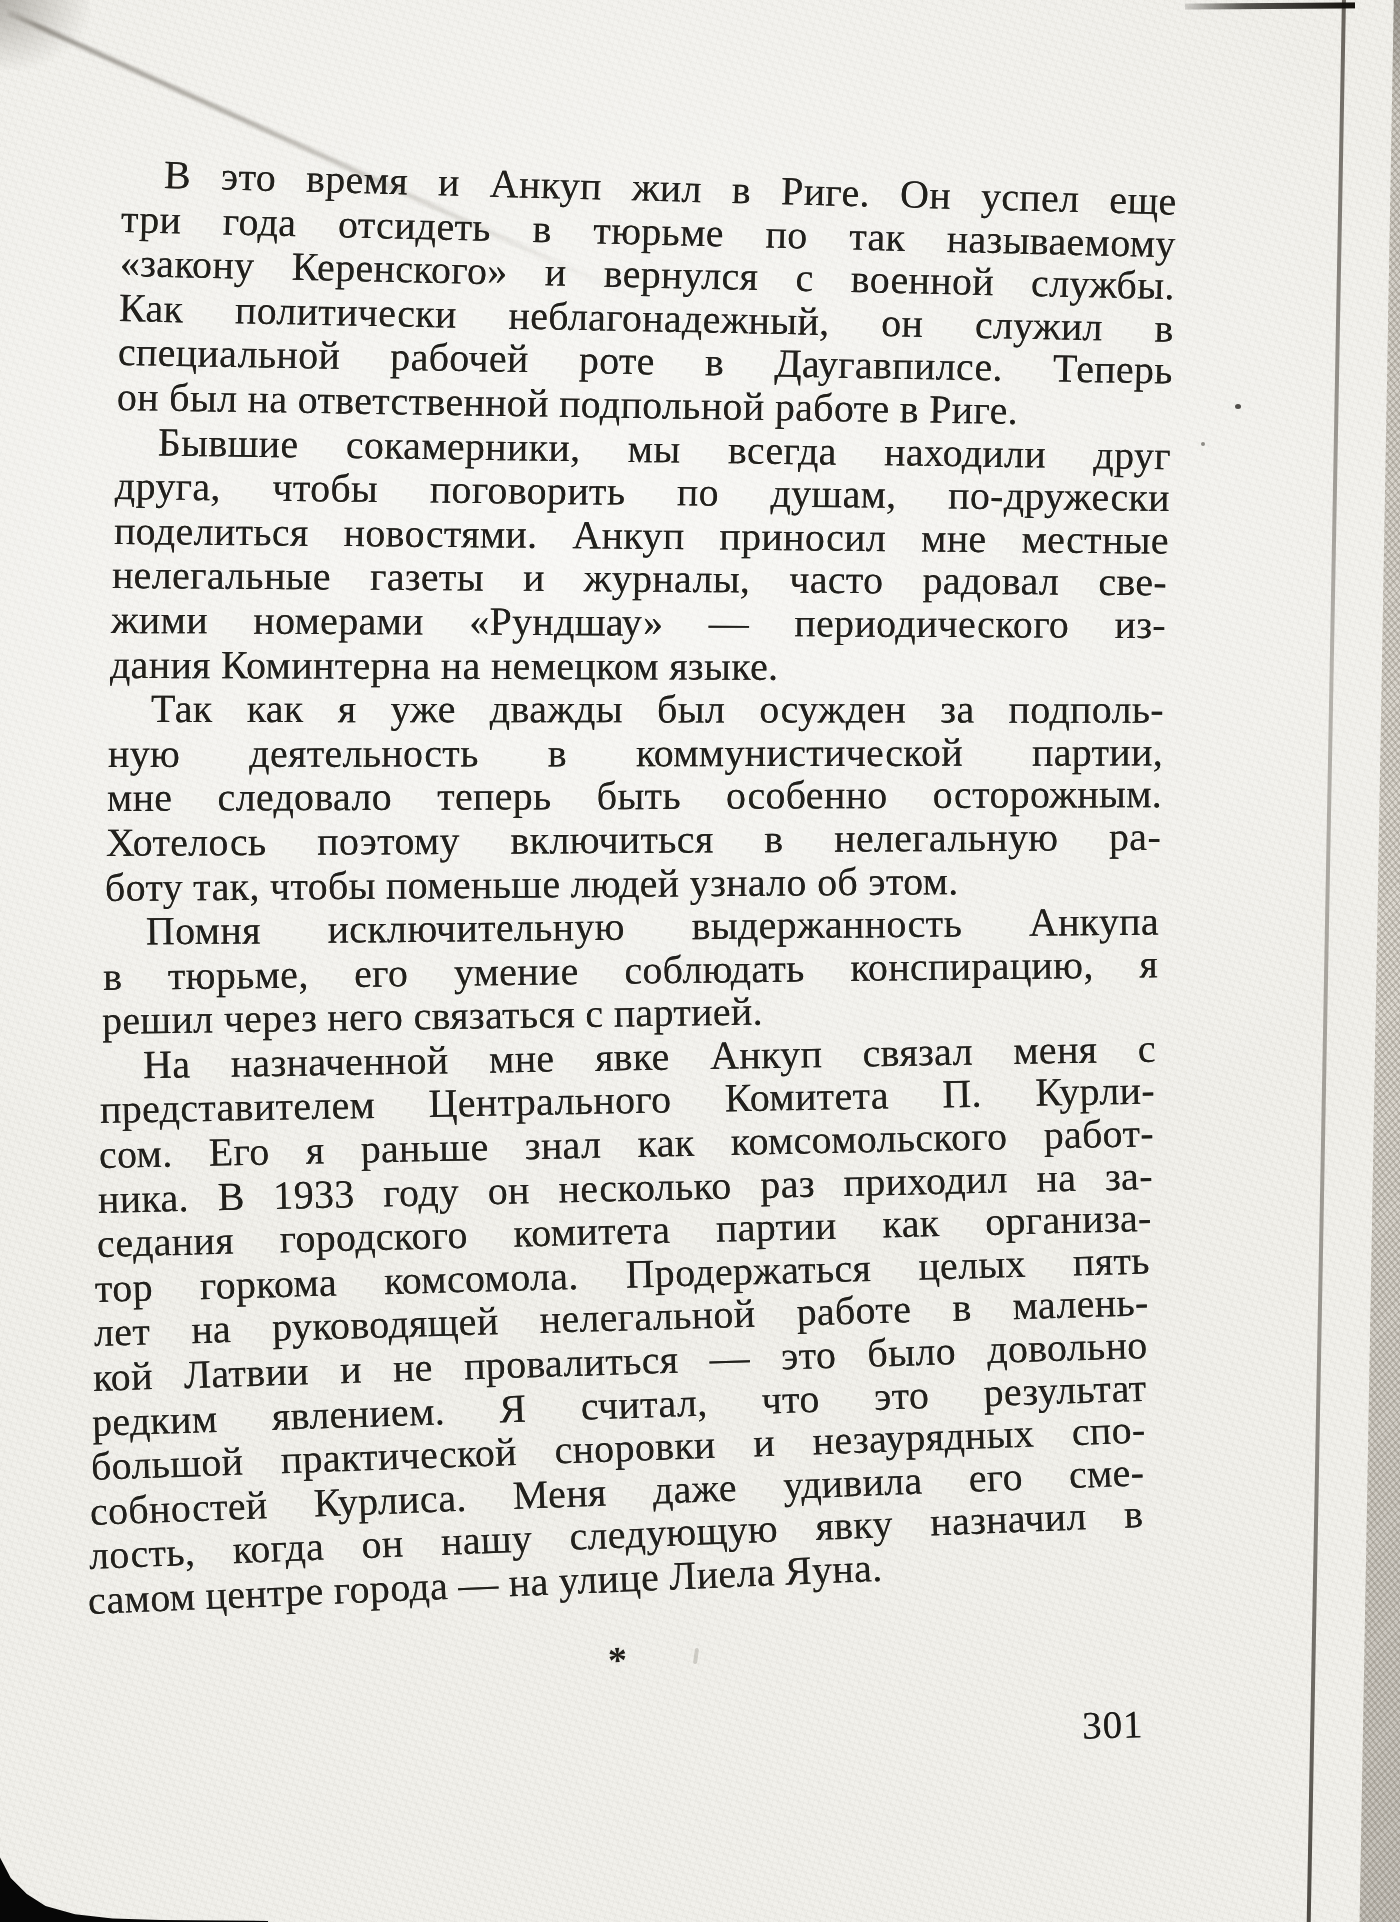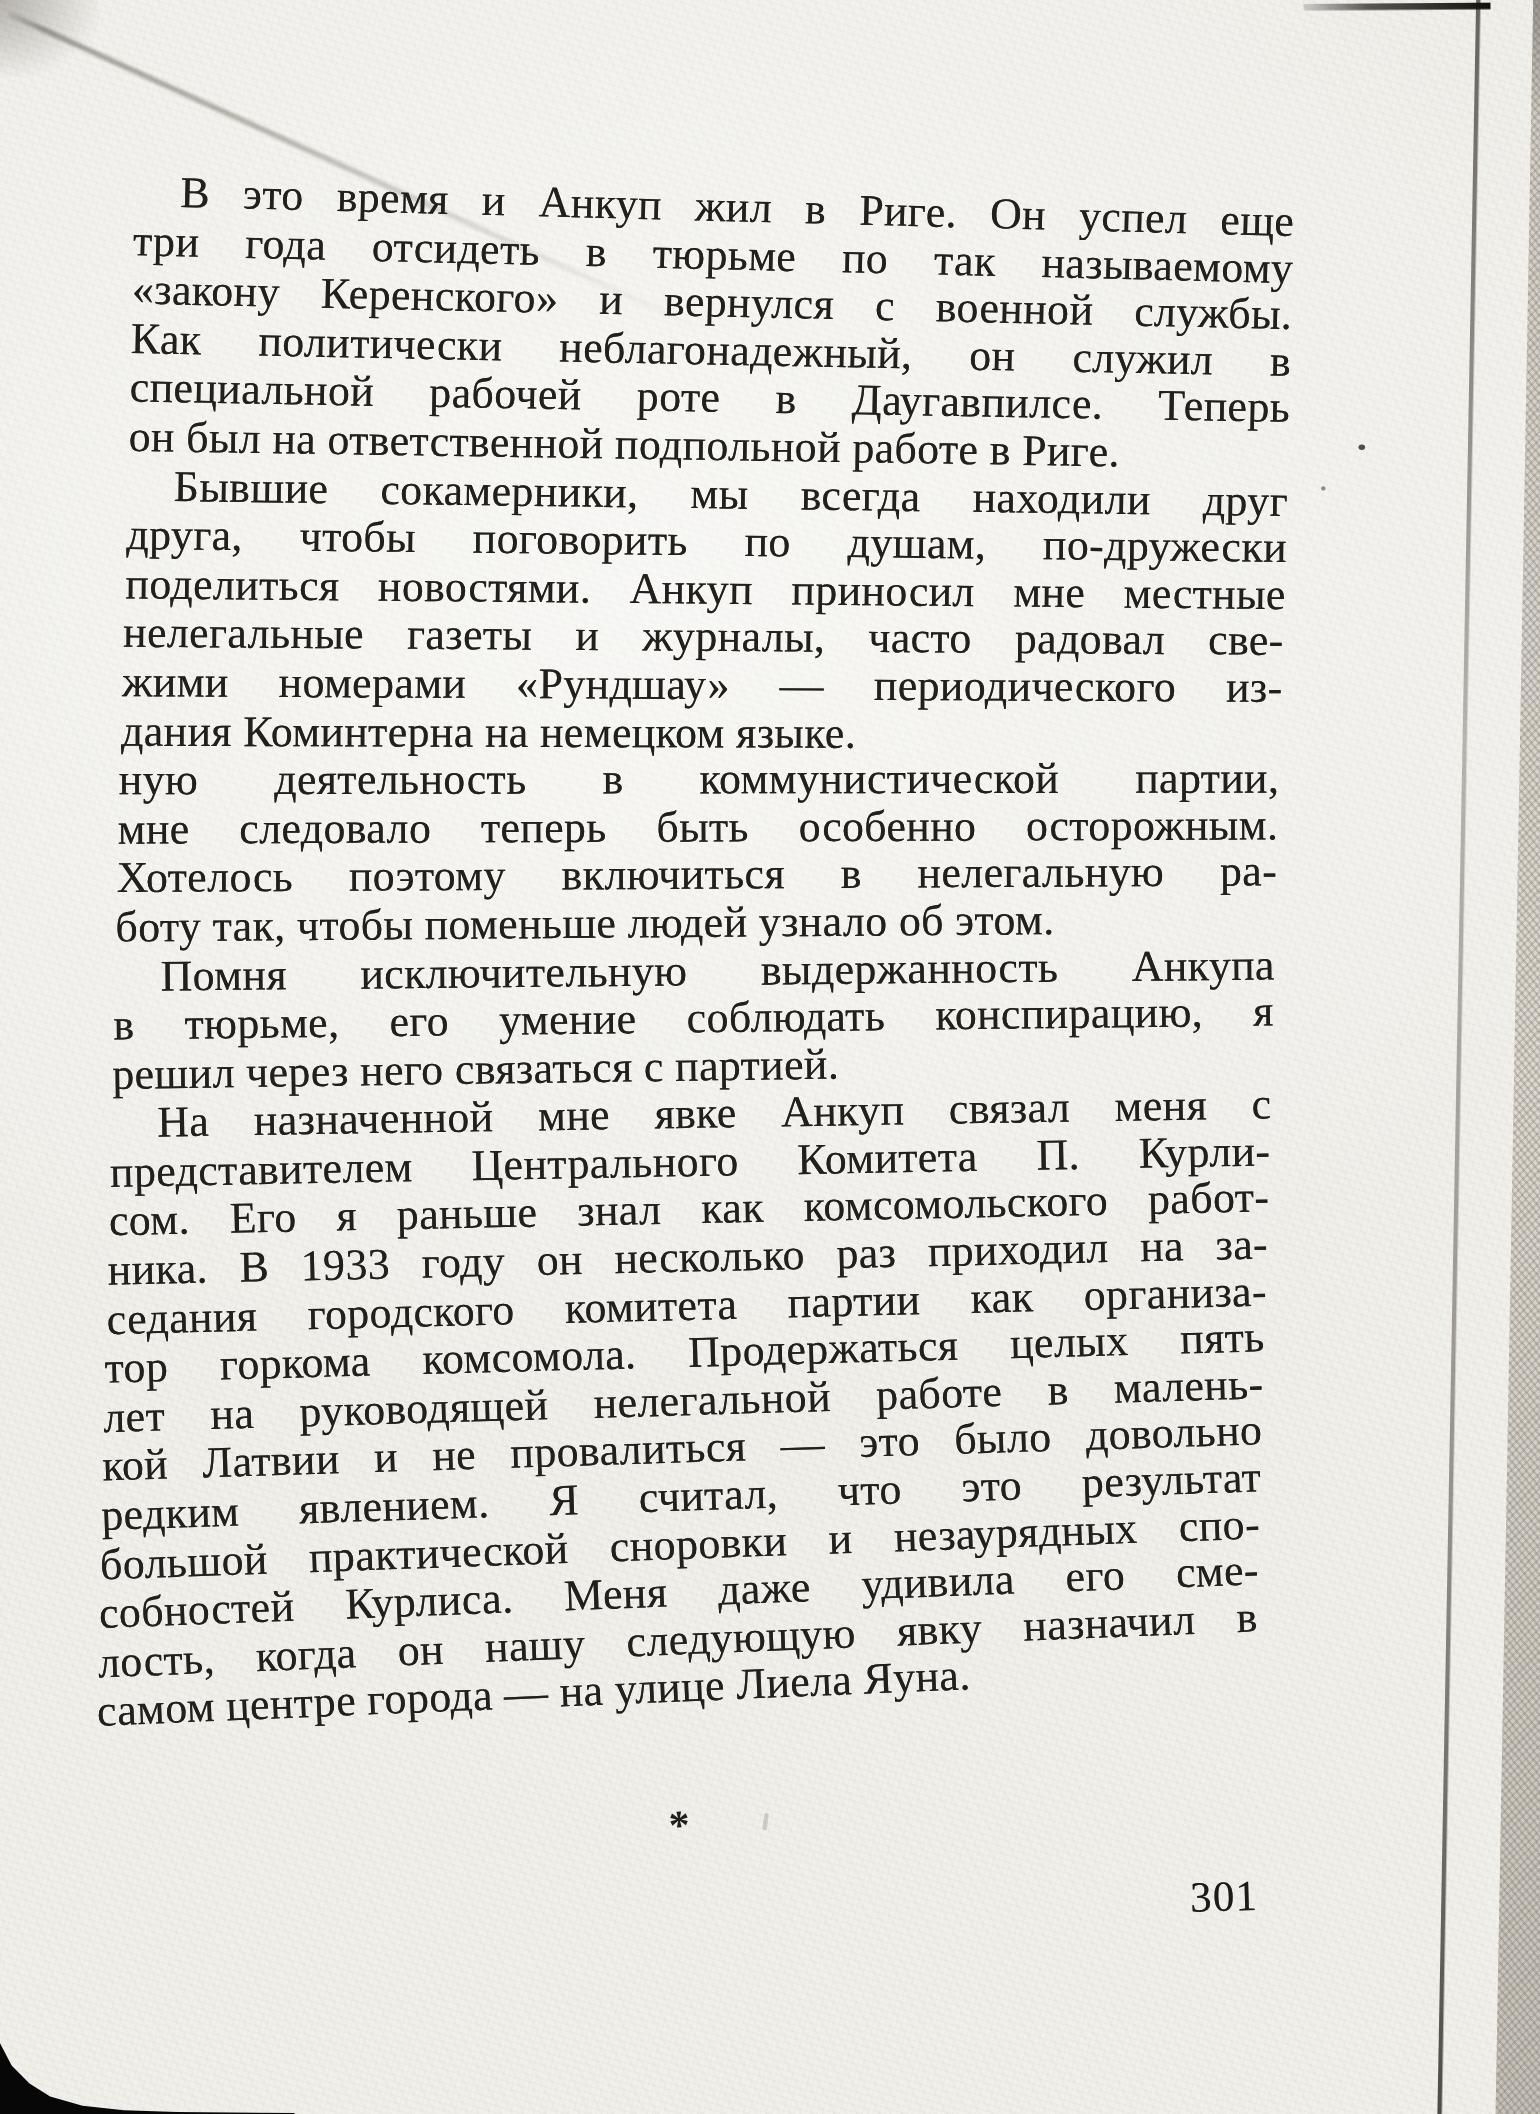--- a/index.html
+++ b/index.html
@@ -146,20 +146,21 @@
       <div class="line" style="margin-left: 119.9px; transform: rotate(1.26deg);">«закону Керенского» и вернулся с военной службы.</div>
       <div class="line" style="margin-left: 118.8px; transform: rotate(1.13deg);">Как политически неблагонадежный, он служил в</div>
       <div class="line" style="margin-left: 117.8px; transform: rotate(1.01deg);">специальной рабочей роте в Даугавпилсе. Теперь</div>
       <div class="line last" style="margin-left: 116.7px; transform: rotate(0.89deg);">он был на ответственной подпольной работе в Риге.</div>
       <div class="line first" style="margin-left: 115.6px; transform: rotate(0.77deg);">Бывшие сокамерники, мы всегда находили друг</div>
       <div class="line" style="margin-left: 114.6px; transform: rotate(0.65deg);">друга, чтобы поговорить по душам, по-дружески</div>
       <div class="line" style="margin-left: 113.5px; transform: rotate(0.53deg);">поделиться новостями. Анкуп приносил мне местные</div>
       <div class="line" style="margin-left: 112.4px; transform: rotate(0.4deg);">нелегальные газеты и журналы, часто радовал све-</div>
       <div class="line" style="margin-left: 111.4px; transform: rotate(0.28deg);">жими номерами «Рундшау» — периодического из-</div>
       <div class="line last" style="margin-left: 110.3px; transform: rotate(0.16deg);">дания Коминтерна на немецком языке.</div>
+      <div class="line first" style="margin-left: 109.3px; transform: rotate(0.04deg);">Так как я уже дважды был осужден за подполь-</div>
       <div class="line" style="margin-left: 108.2px; transform: rotate(-0.08deg);">ную деятельность в коммунистической партии,</div>
       <div class="line" style="margin-left: 107.1px; transform: rotate(-0.21deg);">мне следовало теперь быть особенно осторожным.</div>
       <div class="line" style="margin-left: 106.1px; transform: rotate(-0.33deg);">Хотелось поэтому включиться в нелегальную ра-</div>
       <div class="line last" style="margin-left: 105px; transform: rotate(-0.45deg);">боту так, чтобы поменьше людей узнало об этом.</div>
       <div class="line first" style="margin-left: 103.9px; transform: rotate(-0.57deg);">Помня исключительную выдержанность Анкупа</div>
       <div class="line" style="margin-left: 102.9px; transform: rotate(-0.69deg);">в тюрьме, его умение соблюдать конспирацию, я</div>
       <div class="line last" style="margin-left: 101.8px; transform: rotate(-0.82deg);">решил через него связаться с партией.</div>
       <div class="line first" style="margin-left: 100.8px; transform: rotate(-0.94deg);">На назначенной мне явке Анкуп связал меня с</div>
       <div class="line" style="margin-left: 99.7px; transform: rotate(-1.06deg);">представителем Центрального Комитета П. Курли-</div>
       <div class="line" style="margin-left: 98.6px; transform: rotate(-1.18deg);">сом. Его я раньше знал как комсомольского работ-</div>

